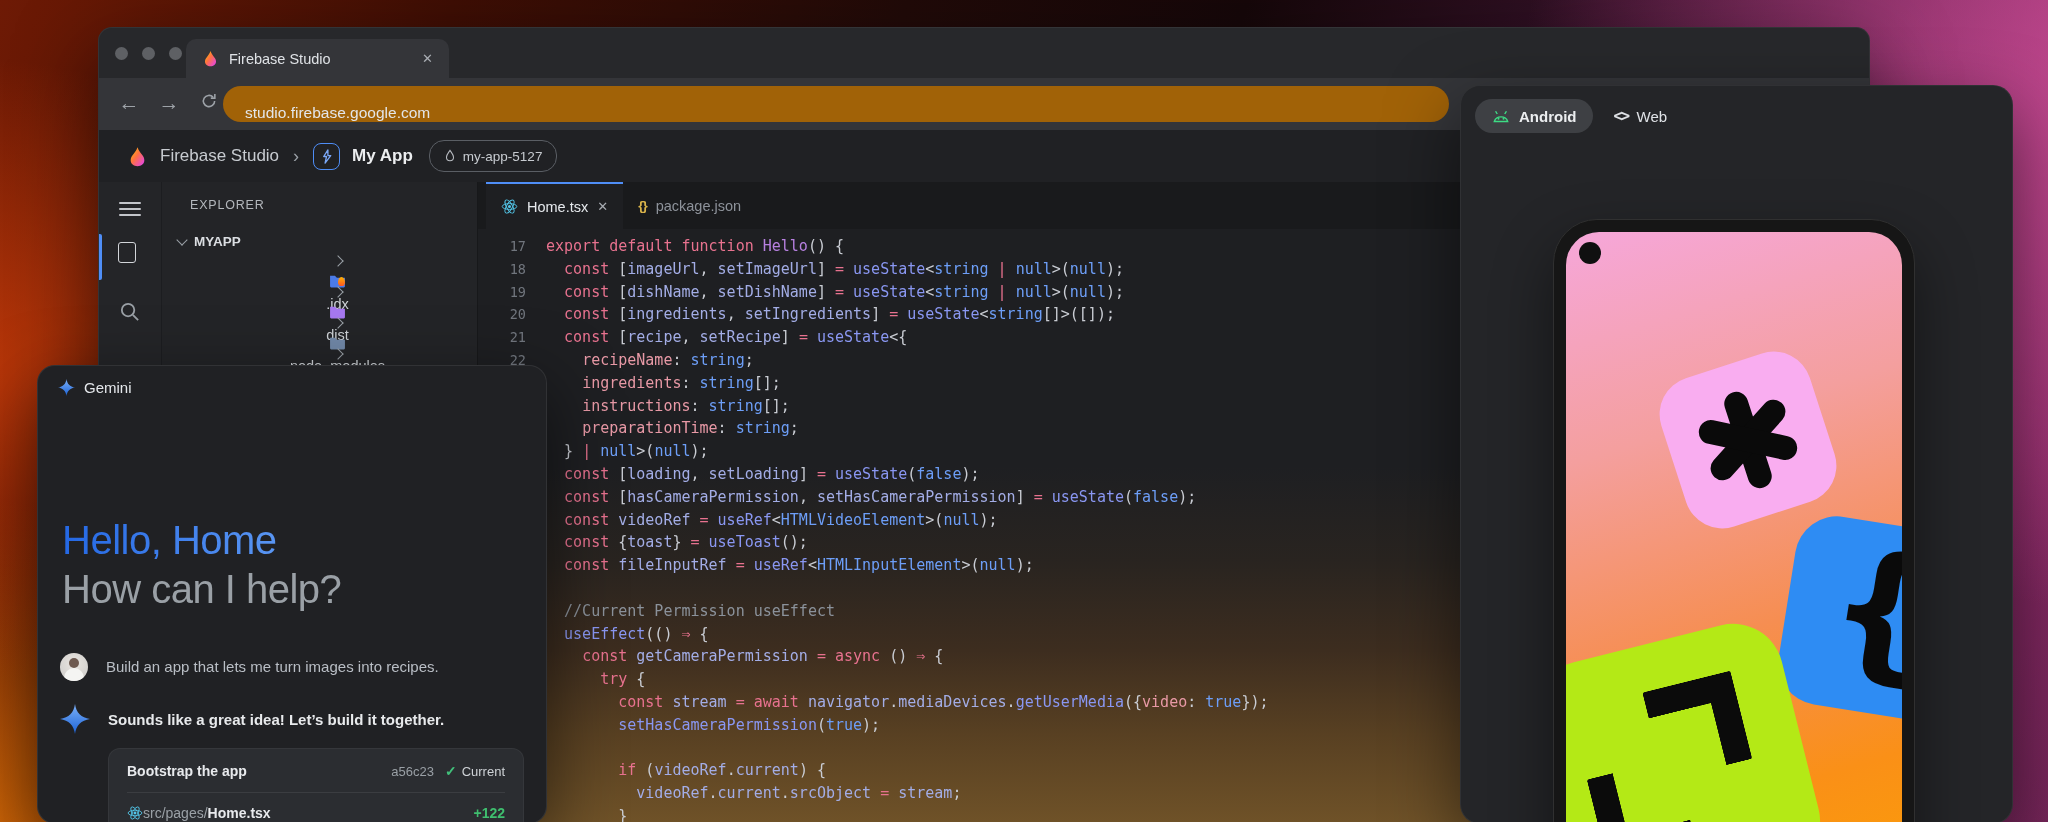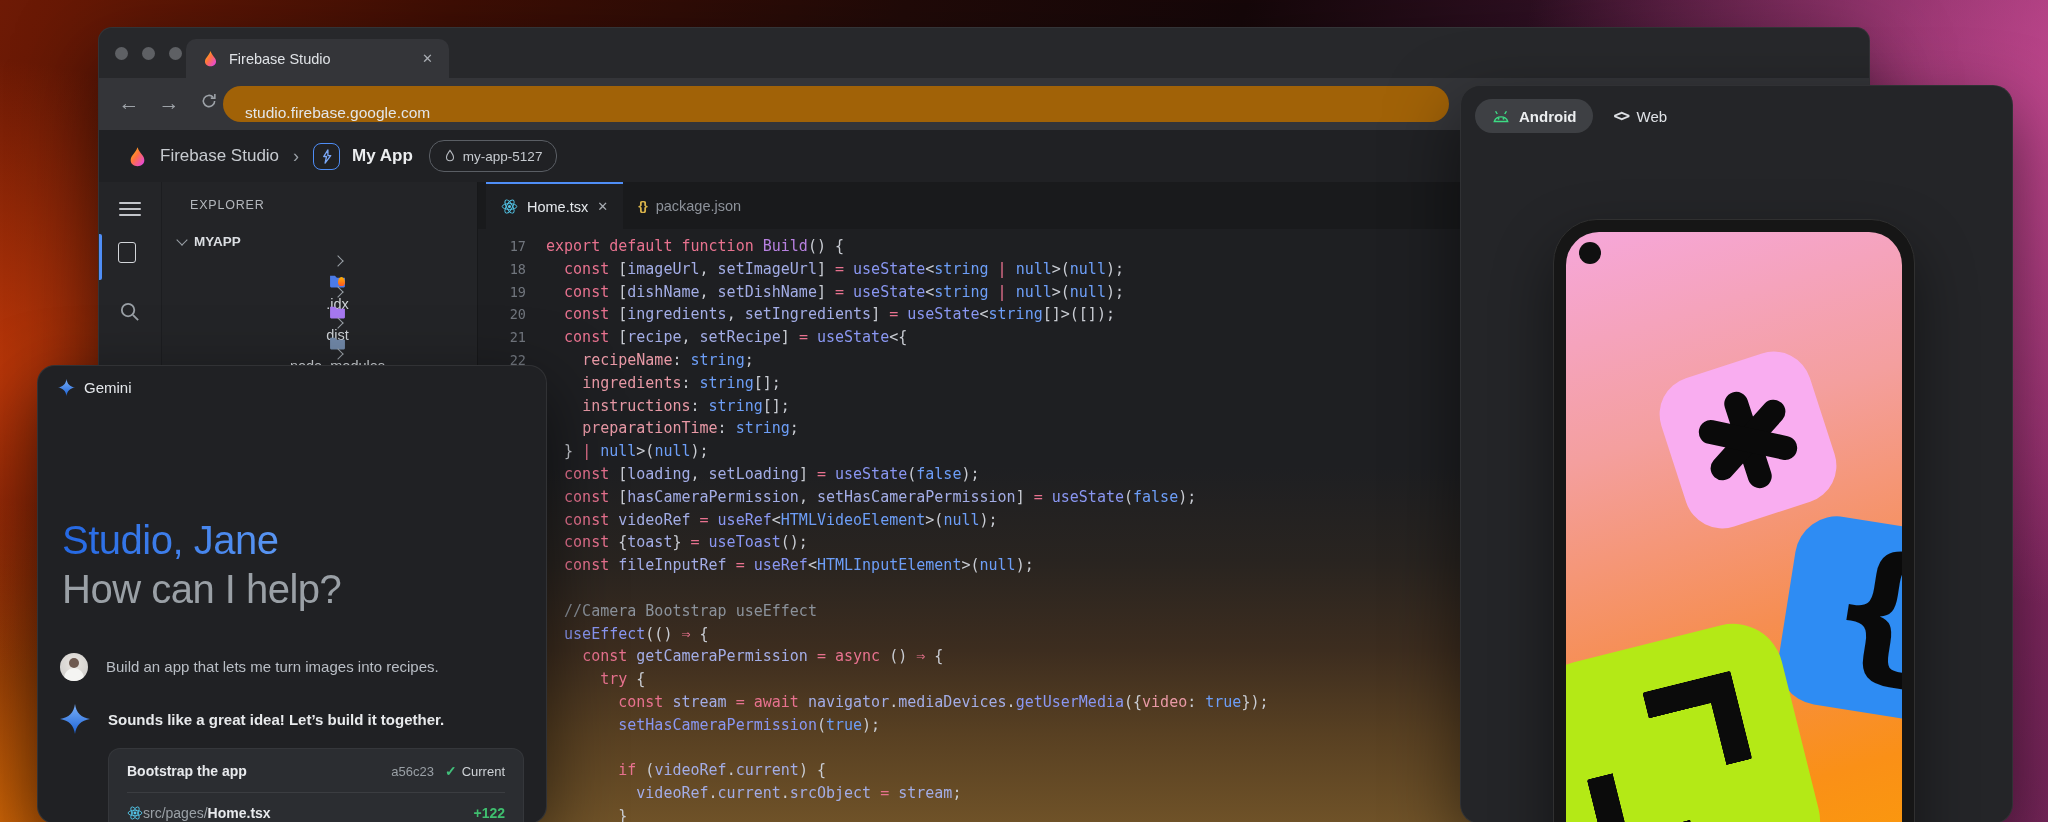--- a/index.html
+++ b/index.html
@@ -269,37 +269,37 @@
             <span>Home.tsx</span>
             <span class="xicon">✕</span>
           </div>
           <div class="etab inactive">
             <span class="braces">{}</span>
             <span>package.json</span>
           </div>
         </div>
         <div class="ecode">
           <div id="code-lines">
-              <div class="code-line"><span class="gutter">17</span><span class="tk-kw">export default function </span><span class="tk-cl">Build</span><span class="tk-pu">() {</span></div>
+              <div class="code-line"><span class="gutter">17</span><span class="tk-kw">export default function </span><span class="tk-cl">Hello</span><span class="tk-pu">() {</span></div>
               <div class="code-line"><span class="gutter">18</span><span class="tk-pu">  </span><span class="tk-kw">const</span><span class="tk-pu"> [</span><span class="tk-vr">imageUrl</span><span class="tk-pu">, </span><span class="tk-vr">setImageUrl</span><span class="tk-pu">] </span><span class="tk-kw">=</span><span class="tk-pu"> </span><span class="tk-fn">useState</span><span class="tk-pu">&lt;</span><span class="tk-ty">string</span><span class="tk-pu"> </span><span class="tk-kw">|</span><span class="tk-pu"> </span><span class="tk-ty">null</span><span class="tk-pu">&gt;(</span><span class="tk-ty">null</span><span class="tk-pu">);</span></div>
               <div class="code-line"><span class="gutter">19</span><span class="tk-pu">  </span><span class="tk-kw">const</span><span class="tk-pu"> [</span><span class="tk-vr">dishName</span><span class="tk-pu">, </span><span class="tk-vr">setDishName</span><span class="tk-pu">] </span><span class="tk-kw">=</span><span class="tk-pu"> </span><span class="tk-fn">useState</span><span class="tk-pu">&lt;</span><span class="tk-ty">string</span><span class="tk-pu"> </span><span class="tk-kw">|</span><span class="tk-pu"> </span><span class="tk-ty">null</span><span class="tk-pu">&gt;(</span><span class="tk-ty">null</span><span class="tk-pu">);</span></div>
               <div class="code-line"><span class="gutter">20</span><span class="tk-pu">  </span><span class="tk-kw">const</span><span class="tk-pu"> [</span><span class="tk-vr">ingredients</span><span class="tk-pu">, </span><span class="tk-vr">setIngredients</span><span class="tk-pu">] </span><span class="tk-kw">=</span><span class="tk-pu"> </span><span class="tk-fn">useState</span><span class="tk-pu">&lt;</span><span class="tk-ty">string</span><span class="tk-pu">[]&gt;([]);</span></div>
               <div class="code-line"><span class="gutter">21</span><span class="tk-pu">  </span><span class="tk-kw">const</span><span class="tk-pu"> [</span><span class="tk-vr">recipe</span><span class="tk-pu">, </span><span class="tk-vr">setRecipe</span><span class="tk-pu">] </span><span class="tk-kw">=</span><span class="tk-pu"> </span><span class="tk-fn">useState</span><span class="tk-pu">&lt;{</span></div>
               <div class="code-line"><span class="gutter">22</span><span class="tk-pu">    </span><span class="tk-pr">recipeName</span><span class="tk-pu">: </span><span class="tk-ty">string</span><span class="tk-pu">;</span></div>
               <div class="code-line"><span class="gutter">23</span><span class="tk-pu">    </span><span class="tk-pr">ingredients</span><span class="tk-pu">: </span><span class="tk-ty">string</span><span class="tk-pu">[];</span></div>
               <div class="code-line"><span class="gutter">24</span><span class="tk-pu">    </span><span class="tk-pr">instructions</span><span class="tk-pu">: </span><span class="tk-ty">string</span><span class="tk-pu">[];</span></div>
               <div class="code-line"><span class="gutter">25</span><span class="tk-pu">    </span><span class="tk-pr">preparationTime</span><span class="tk-pu">: </span><span class="tk-ty">string</span><span class="tk-pu">;</span></div>
               <div class="code-line"><span class="gutter">26</span><span class="tk-pu">  } </span><span class="tk-kw">|</span><span class="tk-pu"> </span><span class="tk-ty">null</span><span class="tk-pu">&gt;(</span><span class="tk-ty">null</span><span class="tk-pu">);</span></div>
               <div class="code-line"><span class="gutter">27</span><span class="tk-pu">  </span><span class="tk-kw">const</span><span class="tk-pu"> [</span><span class="tk-vr">loading</span><span class="tk-pu">, </span><span class="tk-vr">setLoading</span><span class="tk-pu">] </span><span class="tk-kw">=</span><span class="tk-pu"> </span><span class="tk-fn">useState</span><span class="tk-pu">(</span><span class="tk-ty">false</span><span class="tk-pu">);</span></div>
               <div class="code-line"><span class="gutter">28</span><span class="tk-pu">  </span><span class="tk-kw">const</span><span class="tk-pu"> [</span><span class="tk-vr">hasCameraPermission</span><span class="tk-pu">, </span><span class="tk-vr">setHasCameraPermission</span><span class="tk-pu">] </span><span class="tk-kw">=</span><span class="tk-pu"> </span><span class="tk-fn">useState</span><span class="tk-pu">(</span><span class="tk-ty">false</span><span class="tk-pu">);</span></div>
               <div class="code-line"><span class="gutter">29</span><span class="tk-pu">  </span><span class="tk-kw">const</span><span class="tk-pu"> </span><span class="tk-vr">videoRef</span><span class="tk-pu"> </span><span class="tk-kw">=</span><span class="tk-pu"> </span><span class="tk-fn">useRef</span><span class="tk-pu">&lt;</span><span class="tk-ty">HTMLVideoElement</span><span class="tk-pu">&gt;(</span><span class="tk-ty">null</span><span class="tk-pu">);</span></div>
               <div class="code-line"><span class="gutter">30</span><span class="tk-pu">  </span><span class="tk-kw">const</span><span class="tk-pu"> {</span><span class="tk-vr">toast</span><span class="tk-pu">} </span><span class="tk-kw">=</span><span class="tk-pu"> </span><span class="tk-fn">useToast</span><span class="tk-pu">();</span></div>
               <div class="code-line"><span class="gutter">31</span><span class="tk-pu">  </span><span class="tk-kw">const</span><span class="tk-pu"> </span><span class="tk-vr">fileInputRef</span><span class="tk-pu"> </span><span class="tk-kw">=</span><span class="tk-pu"> </span><span class="tk-fn">useRef</span><span class="tk-pu">&lt;</span><span class="tk-ty">HTMLInputElement</span><span class="tk-pu">&gt;(</span><span class="tk-ty">null</span><span class="tk-pu">);</span></div>
               <div class="code-line"><span class="gutter">32</span></div>
-              <div class="code-line"><span class="gutter">33</span><span class="tk-cm">  //Camera Bootstrap useEffect</span></div>
+              <div class="code-line"><span class="gutter">33</span><span class="tk-cm">  //Current Permission useEffect</span></div>
               <div class="code-line"><span class="gutter">34</span><span class="tk-pu">  </span><span class="tk-fn">useEffect</span><span class="tk-pu">(() </span><span class="tk-kw">⇒</span><span class="tk-pu"> {</span></div>
               <div class="code-line"><span class="gutter">35</span><span class="tk-pu">    </span><span class="tk-kw">const</span><span class="tk-pu"> </span><span class="tk-vr">getCameraPermission</span><span class="tk-pu"> </span><span class="tk-kw">=</span><span class="tk-pu"> </span><span class="tk-kw">async</span><span class="tk-pu"> () </span><span class="tk-kw">⇒</span><span class="tk-pu"> {</span></div>
               <div class="code-line"><span class="gutter">36</span><span class="tk-pu">      </span><span class="tk-kw">try</span><span class="tk-pu"> {</span></div>
               <div class="code-line"><span class="gutter">37</span><span class="tk-pu">        </span><span class="tk-kw">const</span><span class="tk-pu"> </span><span class="tk-vr">stream</span><span class="tk-pu"> </span><span class="tk-kw">=</span><span class="tk-pu"> </span><span class="tk-kw">await</span><span class="tk-pu"> </span><span class="tk-vr">navigator</span><span class="tk-pu">.</span><span class="tk-vr">mediaDevices</span><span class="tk-pu">.</span><span class="tk-fn">getUserMedia</span><span class="tk-pu">({</span><span class="tk-pr">video</span><span class="tk-pu">: </span><span class="tk-ty">true</span><span class="tk-pu">});</span></div>
               <div class="code-line"><span class="gutter">38</span><span class="tk-pu">        </span><span class="tk-fn">setHasCameraPermission</span><span class="tk-pu">(</span><span class="tk-ty">true</span><span class="tk-pu">);</span></div>
               <div class="code-line"><span class="gutter">39</span></div>
               <div class="code-line"><span class="gutter">40</span><span class="tk-pu">        </span><span class="tk-kw">if</span><span class="tk-pu"> (</span><span class="tk-vr">videoRef</span><span class="tk-pu">.</span><span class="tk-vr">current</span><span class="tk-pu">) {</span></div>
               <div class="code-line"><span class="gutter">41</span><span class="tk-pu">          </span><span class="tk-vr">videoRef</span><span class="tk-pu">.</span><span class="tk-vr">current</span><span class="tk-pu">.</span><span class="tk-vr">srcObject</span><span class="tk-pu"> </span><span class="tk-kw">=</span><span class="tk-pu"> </span><span class="tk-vr">stream</span><span class="tk-pu">;</span></div>
               <div class="code-line"><span class="gutter">42</span><span class="tk-pu">        }</span></div>
             </div>
@@ -352,21 +352,21 @@
           <stop offset="0" stop-color="#7cb1f9"></stop>
               <stop offset="1" stop-color="#1b62d6"></stop>
         </linearGradient>
           </defs>
         <path d="M12 0c.9 6.9 4.9 11 12 12-7.1 1-11.1 5.1-12 12-.9-6.9-4.9-11-12-12C7.1 11 11.1 6.9 12 0z" fill="url(#gs)"></path>
       </svg>
       <span>Gemini</span>
     </div>
 
     <div class="greet">
-      <div class="l1">Studio, Jane</div>
+      <div class="l1">Hello, Home</div>
       <div class="l2">How can I help?</div>
     </div>
 
     <div class="msgs">
       <div class="msg user">
         <span class="avatar"></span>
         <p>Build an app that lets me turn images into recipes.</p>
       </div>
       <div class="msg assistant">
         <svg width="30" height="30" viewBox="0 0 24 24">

